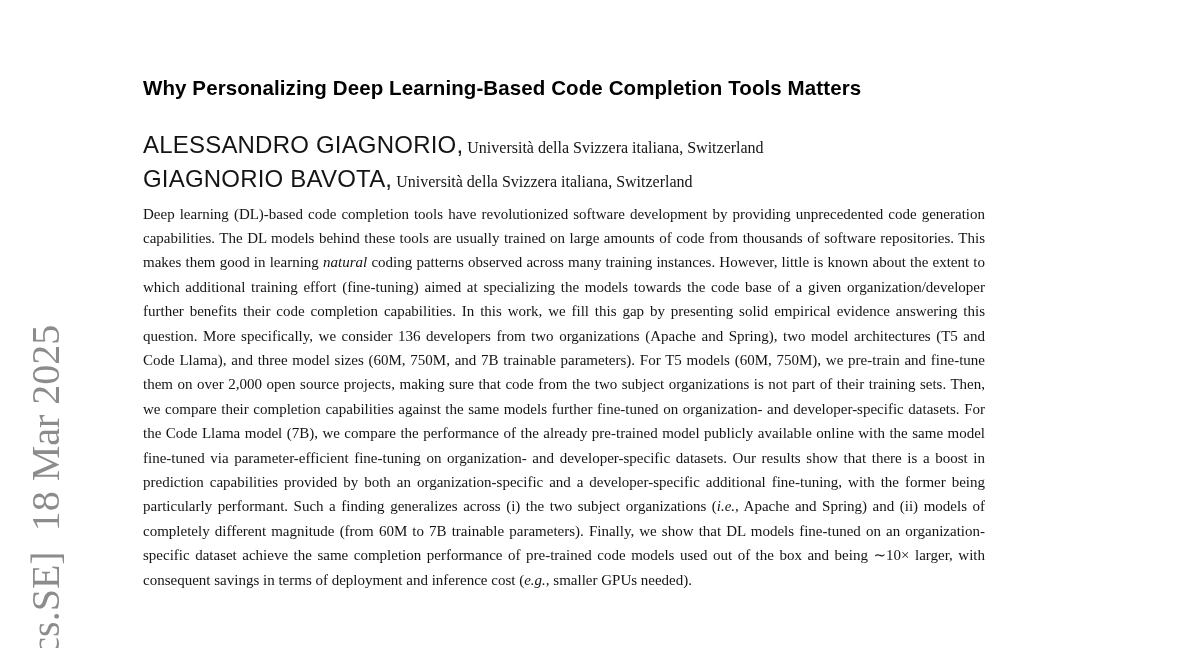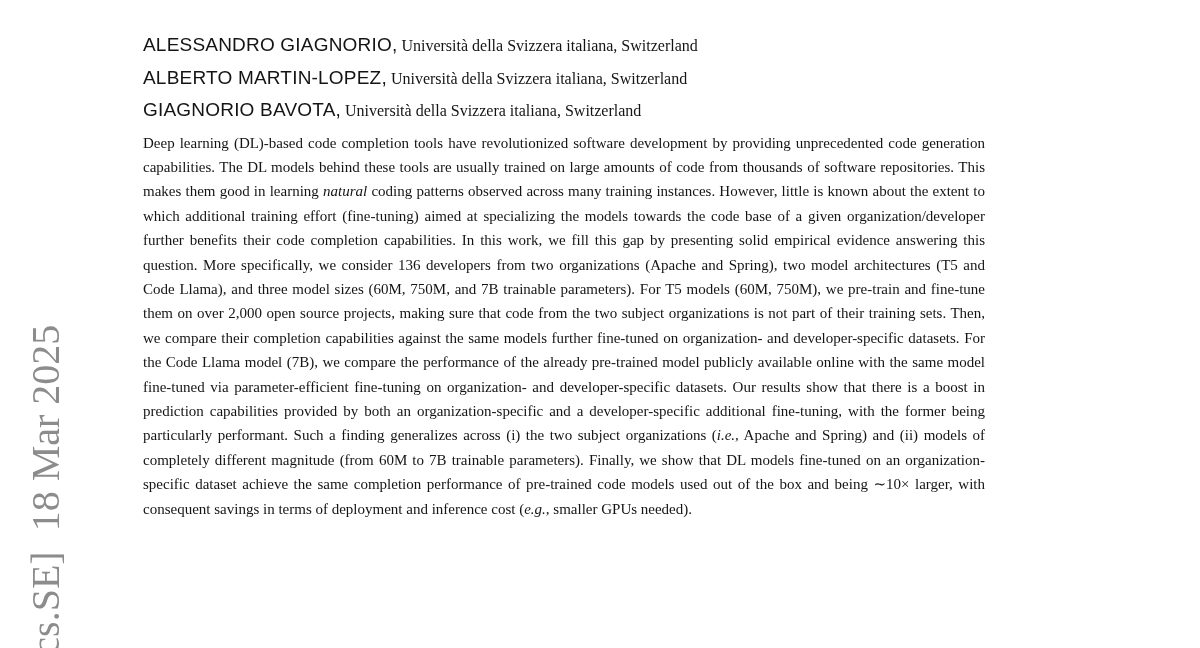--- a/index.html
+++ b/index.html
@@ -33,21 +33,21 @@
   }
   .authors {
     margin-top: 29px;
   }
   .author-line {
     line-height: 31.5px;
     white-space: nowrap;
   }
   .author-name {
     font-family: "Liberation Sans", sans-serif;
-    font-size: 19px;
+    font-size: 24px;
     letter-spacing: 0.2px;
     color: #141414;
   }
   .author-affil {
     font-family: "Liberation Serif", serif;
     font-size: 16px;
     color: #141414;
   }
   .abstract {
     margin-top: 4px;
@@ -68,27 +68,25 @@
     color: #8c8c8c;
     white-space: pre;
   }
 </style>
 </head>
 <body>
 
 <div class="watermark">[cs.SE]  18 Mar 2025</div>
 
 <div class="page">
+  <h1 class="title">Why Personalizing Deep Learning-Based Code Completion Tools Matters</h1>
 
   <div class="authors">
     <div class="author-line">
       <span class="author-name">ALESSANDRO GIAGNORIO,</span><span class="author-affil"> Università della Svizzera italiana, Switzerland</span>
-    </div>
-    <div class="author-line">
-      <span class="author-name">ALBERTO MARTIN-LOPEZ,</span><span class="author-affil"> Università della Svizzera italiana, Switzerland</span>
     </div>
     <div class="author-line">
       <span class="author-name">GIAGNORIO BAVOTA,</span><span class="author-affil"> Università della Svizzera italiana, Switzerland</span>
     </div>
   </div>
 
   <p class="abstract"><span>Deep learning (DL)-based code completion tools have revolutionized software development by providing unprecedented code generation capabilities. The DL models behind these tools are usually trained on large amounts of code from thousands of software repositories. This makes them good in learning </span><span style="font-style: italic;">natural</span><span> coding patterns observed across many training instances. However, little is known about the extent to which additional training effort (fine-tuning) aimed at specializing the models towards the code base of a given organization/developer further benefits their code completion capabilities. In this work, we fill this gap by presenting solid empirical evidence answering this question. More specifically, we consider 136 developers from two organizations (Apache and Spring), two model architectures (T5 and Code Llama), and three model sizes (60M, 750M, and 7B trainable parameters). For T5 models (60M, 750M), we pre-train and fine-tune them on over 2,000 open source projects, making sure that code from the two subject organizations is not part of their training sets. Then, we compare their completion capabilities against the same models further fine-tuned on organization- and developer-specific datasets. For the Code Llama model (7B), we compare the performance of the already pre-trained model publicly available online with the same model fine-tuned via parameter-efficient fine-tuning on organization- and developer-specific datasets. Our results show that there is a boost in prediction capabilities provided by both an organization-specific and a developer-specific additional fine-tuning, with the former being particularly performant. Such a finding generalizes across (i) the two subject organizations (</span><span style="font-style: italic;">i.e.,</span><span> Apache and Spring) and (ii) models of completely different magnitude (from 60M to 7B trainable parameters). Finally, we show that DL models fine-tuned on an organization-specific dataset achieve the same completion performance of pre-trained code models used out of the box and being ∼10× larger, with consequent savings in terms of deployment and inference cost (</span><span style="font-style: italic;">e.g.,</span><span> smaller GPUs needed).</span></p>
 </div>
 
 </body></html>

